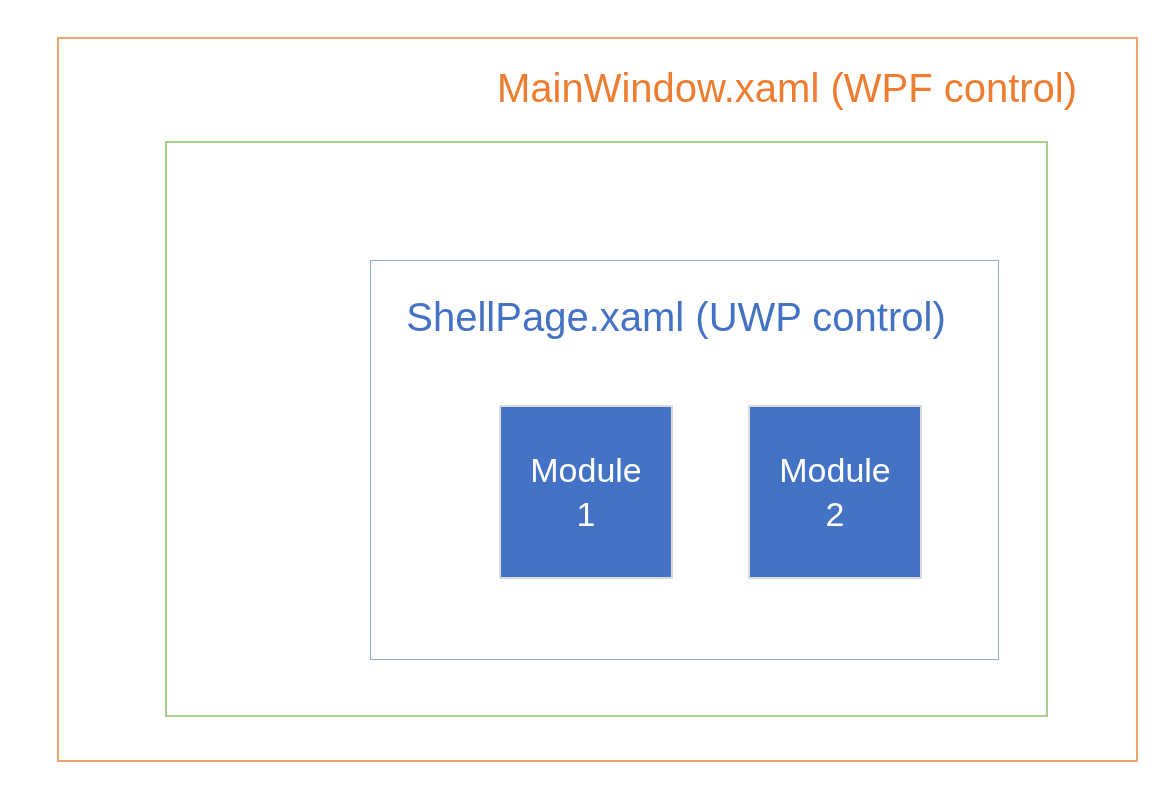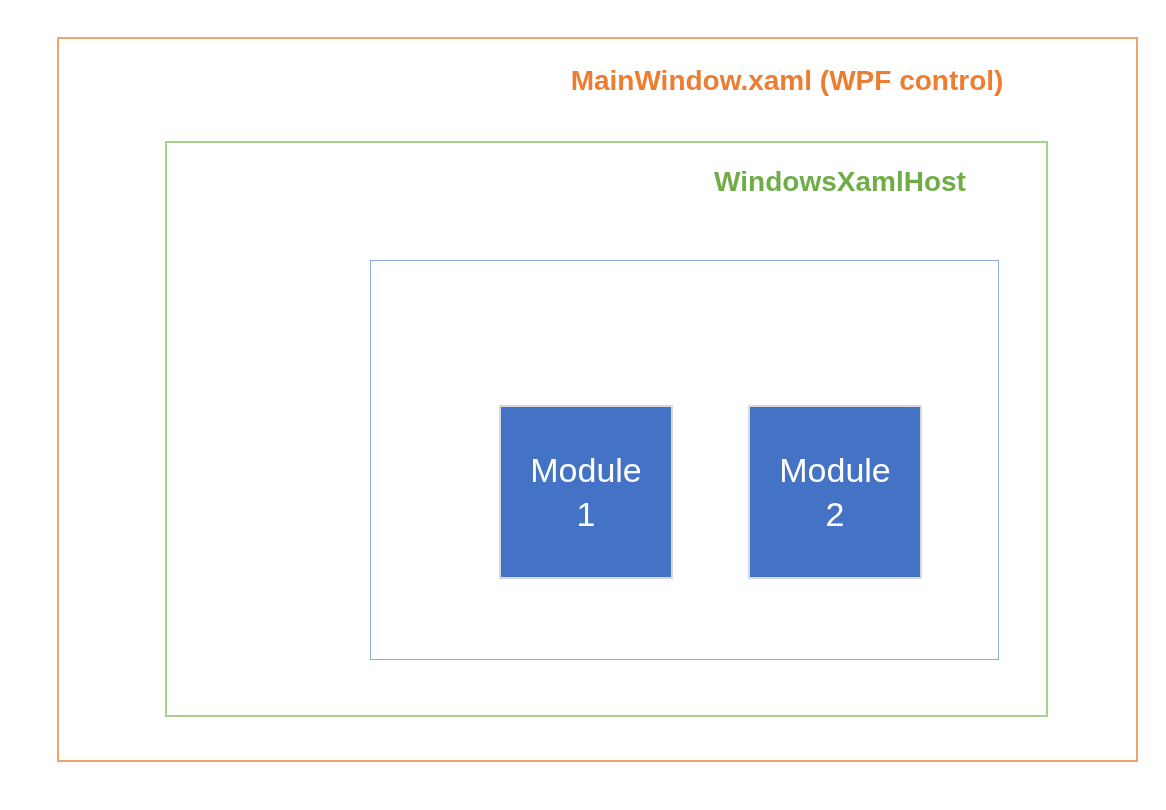--- a/index.html
+++ b/index.html
@@ -20,23 +20,23 @@
     box-sizing: border-box;
     background: transparent;
   }
   .frame-outer  { left: 57px;  top: 37px;  width: 1081px; height: 725px; border: 2px solid #F1A36E; }
   .frame-middle { left: 106px; top: 102px; width: 883px;  height: 576px; border: 2px solid #A9D18E; }
   .frame-inner  { left: 203px; top: 117px; width: 629px;  height: 400px; border: 1.5px solid #8FAADC; }
   .frame-label {
     position: absolute;
     white-space: nowrap;
     transform: translateX(-50%);
-    font-size: 28px;
+    font-size: 40px;
     line-height: 1.15;
-    font-weight: 700;
+    font-weight: 400;
   }
   .label-outer  { left: 728px; top: 26px; }
   .label-middle { left: 673px; top: 23px; }
   .label-inner  { left: 305px; top: 33px; }
   .module {
     position: absolute;
     box-sizing: border-box;
     width: 174px;
     height: 174px;
     top: 144px;
@@ -57,24 +57,24 @@
 <body>
 
 <div class="canvas">
 
   <div class="frame frame-outer" style="border-color: rgb(241, 163, 110);">
 
     <div class="frame-label label-outer" style="color: rgb(237, 125, 49);">MainWindow.xaml (WPF control)</div>
 
     <div class="frame frame-middle" style="border-color: rgb(169, 209, 142);">
 
-      <div class="frame-label label-middle" style="color: rgb(112, 173, 71);">WindowsXamlHost</div>
 
       <div class="frame frame-inner" style="border-color: rgb(143, 170, 220);">
 
+        <div class="frame-label label-inner" style="color: rgb(68, 114, 196);">ShellPage.xaml (UWP control)</div>
 
         <div class="module module-1" style="background: rgb(68, 114, 196); border-color: rgb(217, 217, 217); color: rgb(255, 255, 255);">
           <span>Module</span>
           <span>1</span>
         </div>
 
         <div class="module module-2" style="background: rgb(68, 114, 196); border-color: rgb(217, 217, 217); color: rgb(255, 255, 255);">
           <span>Module</span>
           <span>2</span>
         </div>

